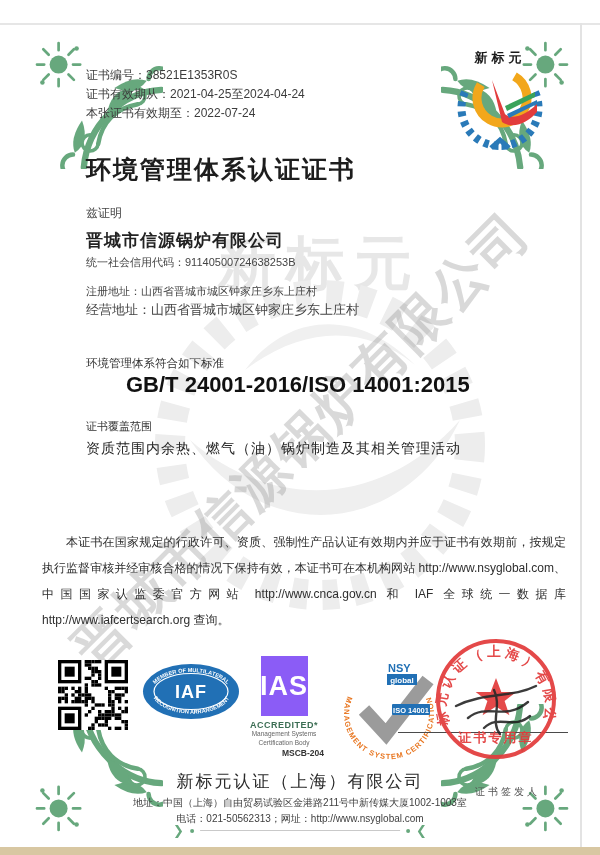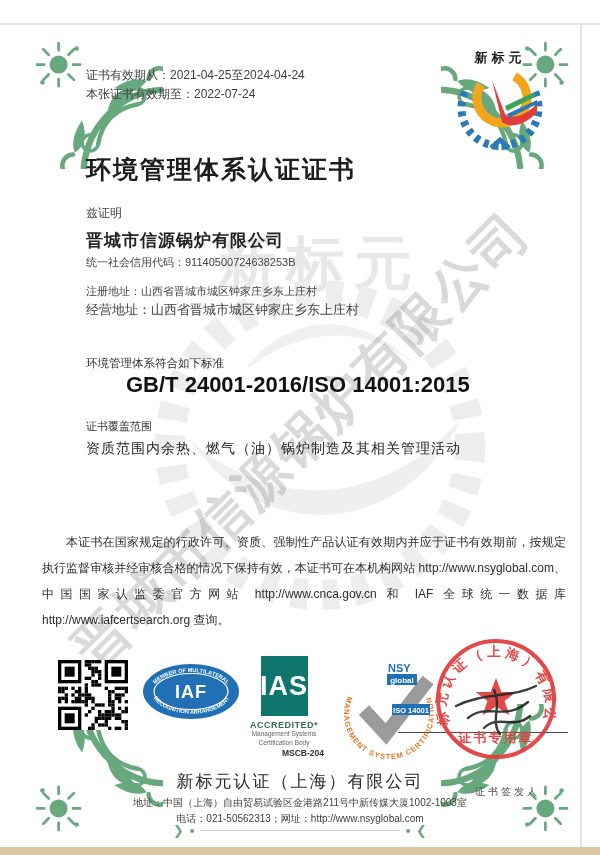--- a/index.html
+++ b/index.html
@@ -34,21 +34,21 @@
   .stdintro{top:356px;left:86px;font-size:11.5px;color:#333;}
   .std{top:372px;left:86px;font-size:22px;font-weight:bold;color:#111;margin-left:40px;}
   .scopelab{top:419px;left:86px;font-size:11px;color:#333;}
   .scope{top:440px;left:86px;font-size:14px;color:#262626;letter-spacing:1px;}
   .note{top:529px;left:42px;width:524px;font-size:12px;line-height:26px;color:#2e2e2e;
         text-align:justify;text-indent:2em;}
   
   .qr{top:660px;left:58px;width:70px;height:70px;}
   .iaf{top:663px;left:142px;width:98px;height:57px;}
   .ias{top:656px;left:244px;width:80px;text-align:center;}
-  .ias-box{width:47px;height:60px;background:#0f766e;margin:0 auto;display:flex;
+  .ias-box{width:47px;height:60px;background:#8b5cf6;margin:0 auto;display:flex;
            align-items:center;justify-content:center;color:#fff;font-size:27px;
            font-weight:bold;letter-spacing:1px;}
   .ias-acc{margin-top:4px;font-size:9px;font-weight:bold;color:#3c6e54;letter-spacing:.5px;}
   .ias-s1,.ias-s2{font-size:6.5px;color:#666;line-height:8.5px;}
   .ias-code{font-size:8.5px;font-weight:bold;color:#333;margin-top:1px;text-align:right;}
   .nsy{top:658px;left:336px;width:106px;height:106px;}
   .sigline{top:732px;left:398px;width:170px;height:1px;background:#4a4a4a;}
   .seal{top:636px;left:428px;width:136px;height:128px;opacity:.93;}
   .signer{top:757px;left:440px;width:100px;text-align:right;font-size:10px;
           color:#555;letter-spacing:3px;margin-top:28px;}
@@ -113,20 +113,21 @@
       <use href="#corner-flourish"></use>
     </svg>
   <svg class="abs corner c-bl">
       <use href="#corner-flourish"></use>
     </svg>
   <svg class="abs corner c-br">
       <use href="#corner-flourish"></use>
     </svg>
 
   <div class="abs meta">
+    <div>证书编号：38521E1353R0S</div>
     <div>证书有效期从：2021-04-25至2024-04-24</div>
     <div>本张证书有效期至：2022-07-24</div>
   </div>
 
   <svg class="abs logo" viewBox="0 0 110 106">
     <text x="55" y="14" text-anchor="middle" font-size="13" font-weight="bold" letter-spacing="4" fill="#1a1a1a">新标元</text>
     <path d="M20,44 A38,38 0 0 0 55,98" fill="none" stroke="#2a7ab8" stroke-width="8" stroke-dasharray="5 5"></path>
     <path d="M90,44 A38,38 0 0 1 55,98" fill="none" stroke="#2a7ab8" stroke-width="8" stroke-dasharray="5 5"></path>
     <path d="M46,100 L55,92 L64,100" fill="none" stroke="#2a7ab8" stroke-width="5"></path>
     <circle cx="57" cy="50" r="25" fill="none" stroke="#f2a71b" stroke-width="9" stroke-dasharray="118 40" transform="rotate(-60 57 50)"></circle>

